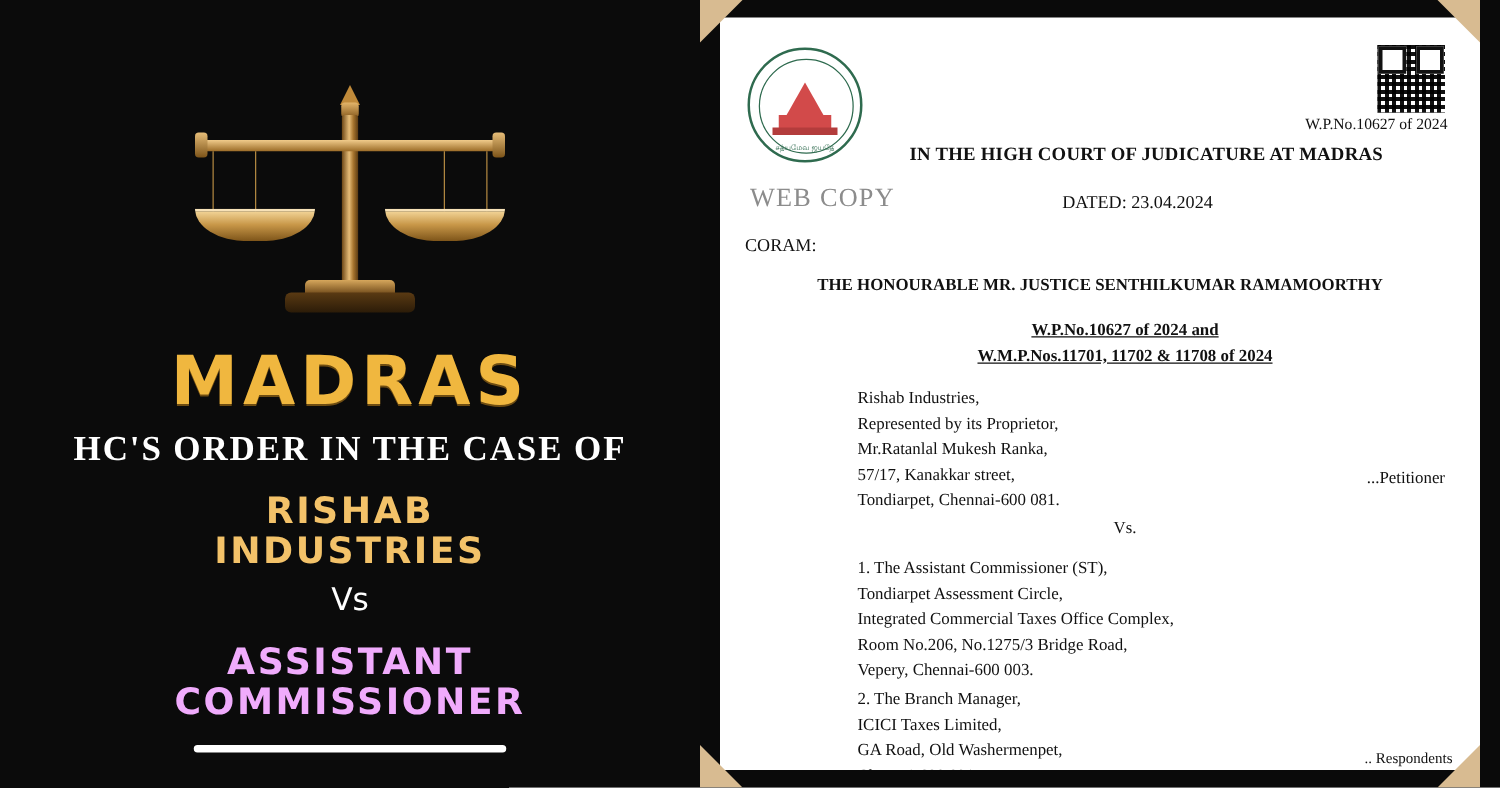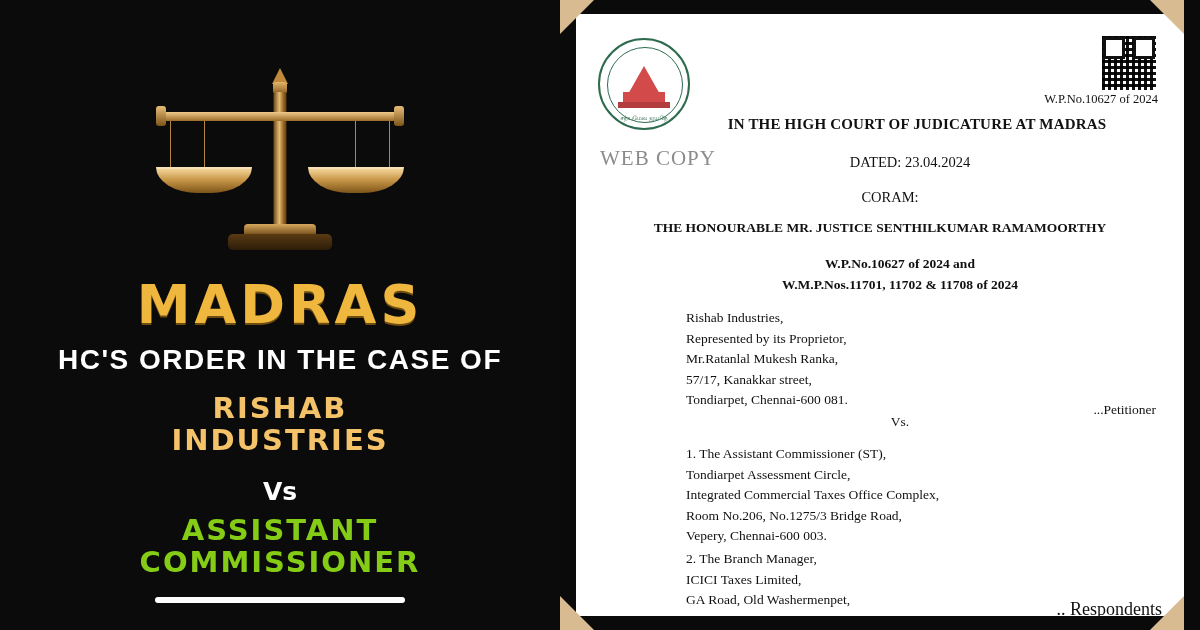--- a/index.html
+++ b/index.html
@@ -109,51 +109,51 @@
   .headline {
     font-family: "DejaVu Sans", sans-serif;
     font-weight: 700;
     font-size: 54px;
     letter-spacing: 4px;
     color: #f0b73f;
     line-height: 1;
     text-shadow: 0 2px 0 #6d4c12;
   }
   .subline {
-    font-family: Liberation Sans, sans-serif;
+    font-family: Liberation Serif, serif;
     font-weight: 700;
     font-size: 28px;
     letter-spacing: 1.5px;
     color: #ffffff;
     margin-top: 12px;
   }
   .party {
     font-family: "DejaVu Sans", sans-serif;
     font-weight: 700;
     font-size: 29px;
     letter-spacing: 2px;
     color: #f3c269;
     line-height: 1.12;
     margin-top: 16px;
   }
   .vs {
     font-family: "DejaVu Sans", sans-serif;
-    font-weight: 700;
+    font-weight: 400;
     font-size: 25px;
     color: #ffffff;
-    margin-top: 20px;
+    margin-top: 8px;
   }
   .party2 {
     font-family: "DejaVu Sans", sans-serif;
     font-weight: 700;
     font-size: 29px;
     letter-spacing: 2px;
-    color: #84cc16;
+    color: #f0abfc;
     line-height: 1.12;
-    margin-top: 8px;
+    margin-top: 19px;
   }
   .rule {
     margin-top: 18px;
     width: 250px; height: 6px;
     background: #ffffff;
     border-radius: 3px;
   }
 
   
   .right-wrap {
@@ -268,47 +268,46 @@
     padding-right: 18px;
   }
   .dated {
     position: absolute; left: 0; right: 0; top: 140px;
     text-align: center;
     font-size: 14.5px;
     padding-left: 60px;
   }
   .coram {
     position: absolute; left: 0; right: 0; top: 175px;
-    text-align: center;
     font-size: 14.5px;
     padding-left: 20px;
   }
   .judge {
     position: absolute; left: 0; right: 0; top: 206px;
     text-align: center;
     font-weight: bold;
     font-size: 13.5px;
   }
   .case-lines {
     position: absolute; left: 0; right: 0; top: 240px;
     text-align: center;
     font-weight: bold;
     font-size: 13.5px;
     padding-left: 40px;
     line-height: 1.55;
   }
-  .case-lines div { }
+  .case-lines div { text-decoration: underline; }
 
   .petitioner-block {
     position: absolute; left: 110px; top: 294px;
     font-size: 13.5px;
     line-height: 1.52;
   }
   .petitioner-tag {
-    position: absolute; right: 28px; top: 388px;
+    position: absolute; right: 28px; top: 360px;
     font-size: 13.5px;
     font-family: Liberation Serif, serif;
   }
   .vs-doc {
     position: absolute; left: 0; right: 0; top: 400px;
     text-align: center;
     font-size: 13.5px;
     padding-left: 40px;
   }
   .resp1 {
@@ -316,21 +315,21 @@
     font-size: 13.5px;
     line-height: 1.52;
   }
   .resp2 {
     position: absolute; left: 110px; top: 535px;
     font-size: 13.5px;
     line-height: 1.52;
   }
   .resp-tag {
     position: absolute; right: 22px; top: 585px;
-    font-size: 18px;
+    font-size: 12px;
   }
 </style>
 </head>
 <body>
 
 <div class="canvas">
 
   <div class="left-panel">
 
     <div class="scales">

